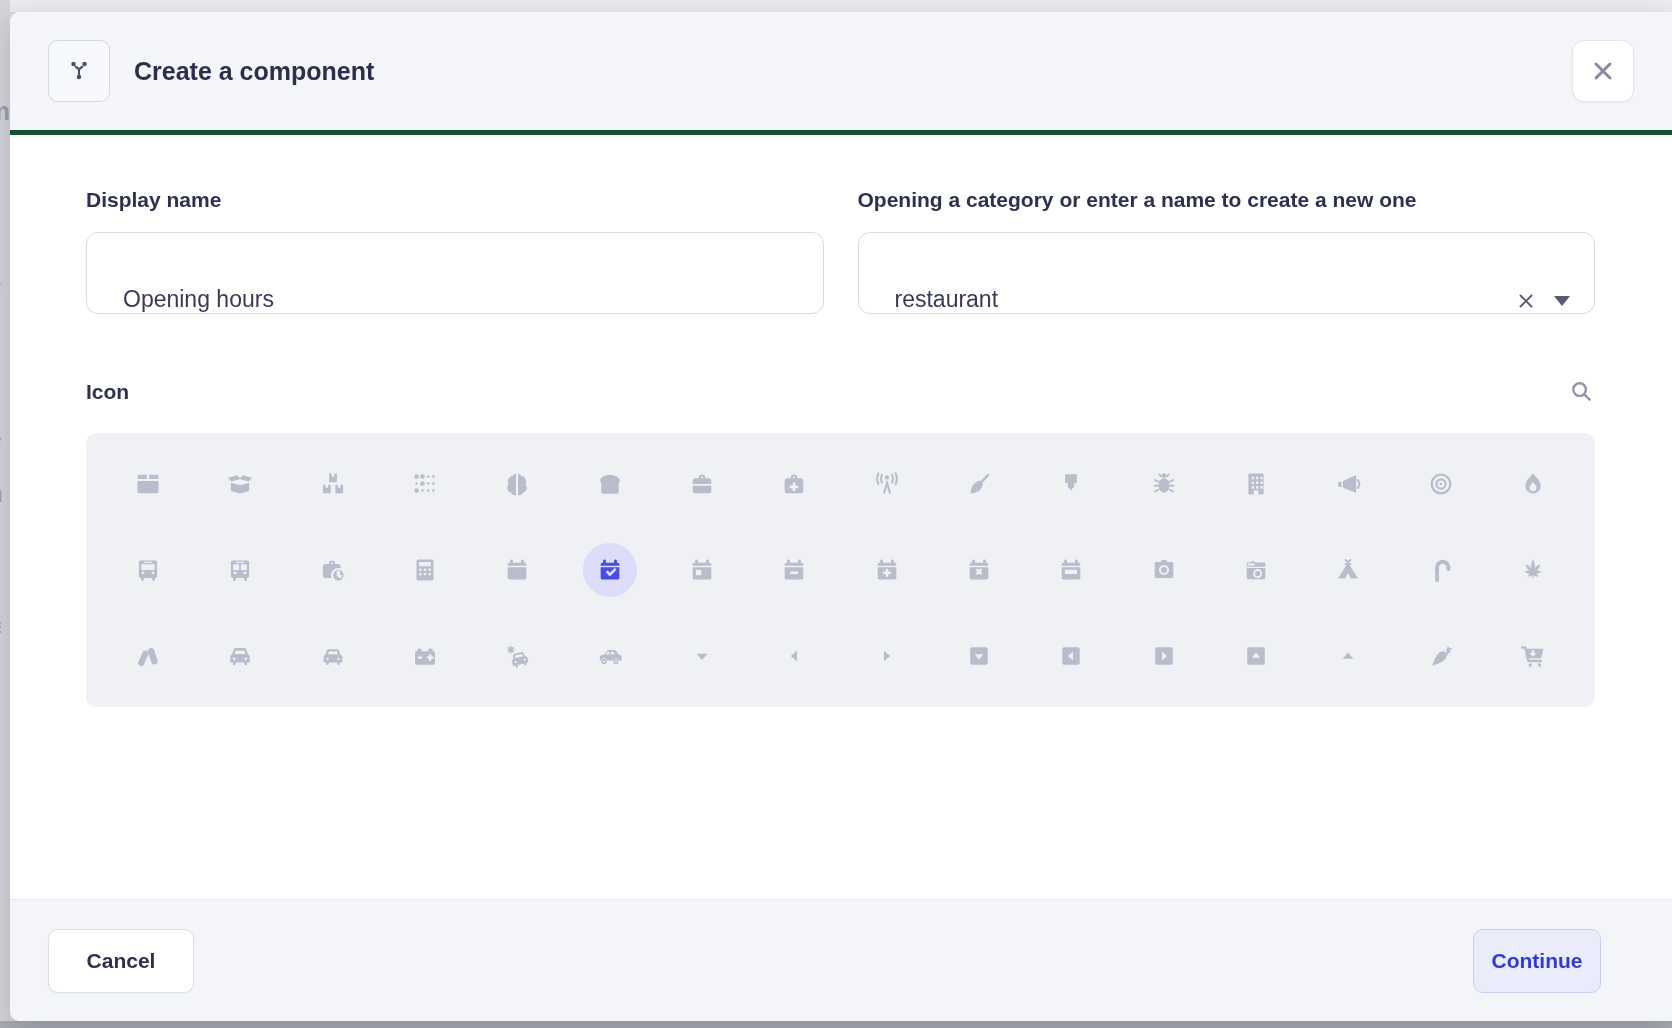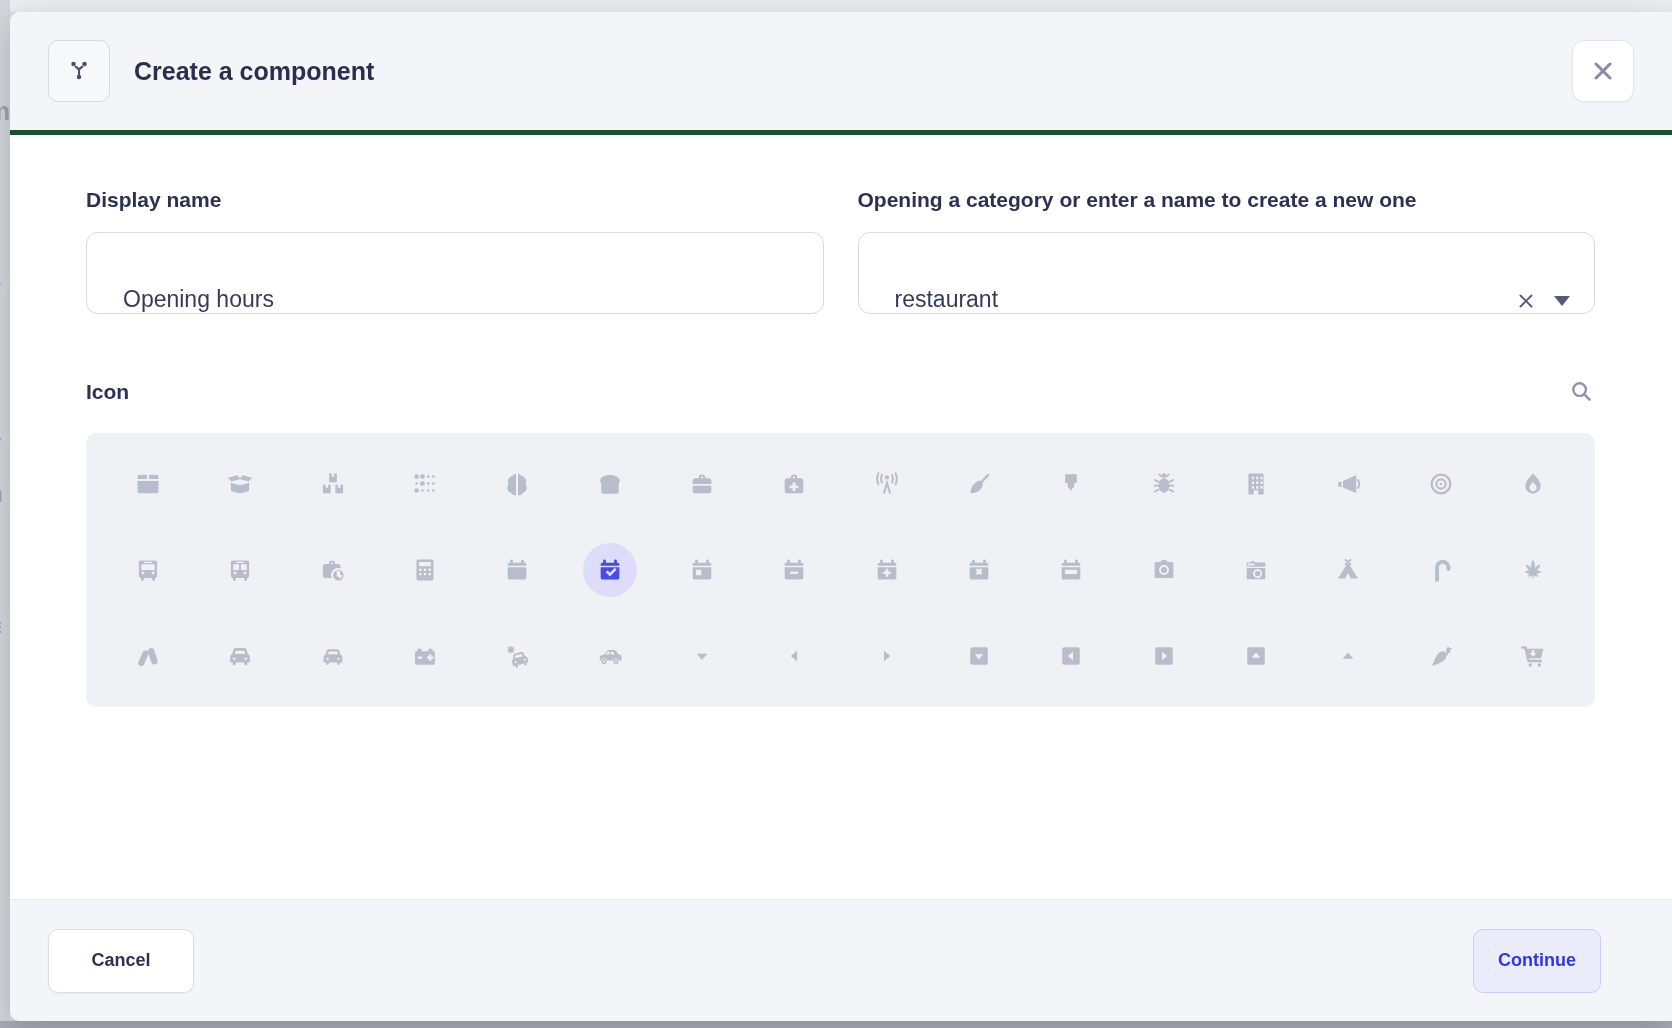--- a/index.html
+++ b/index.html
@@ -89,21 +89,21 @@
     width:54px; height:54px; border-radius:50%; background:#dddcf9;
     display:flex; align-items:center; justify-content:center; color:#474bee;
   }
 
   
   .modal-footer {
     height:122px; flex:0 0 auto; background:#f4f5f8; border-top:1px solid #e7e8ee;
     display:flex; align-items:center; justify-content:space-between;
     padding:0 71px 0 38px; border-radius:0 0 0 10px;
   }
-  .btn { height:64px; border-radius:10px; font-size:18px; font-weight:bold;
+  .btn { height:64px; border-radius:10px; font-size:21px; font-weight:bold;
     display:flex; align-items:center; justify-content:center; cursor:pointer;
     font-family:"Liberation Sans", sans-serif; }
   .btn-cancel { width:146px; background:#fff; border:1px solid #dcdee7; color:#2d3050;
     box-shadow:0 1px 2px rgba(20,22,40,.04); }
   .btn-continue { width:128px; background:#eaecfc; border:1px solid #c9cdf6; color:#3037de; }
 </style>
 </head>
 <body>
 
 <div class="backdrop-top"></div>

